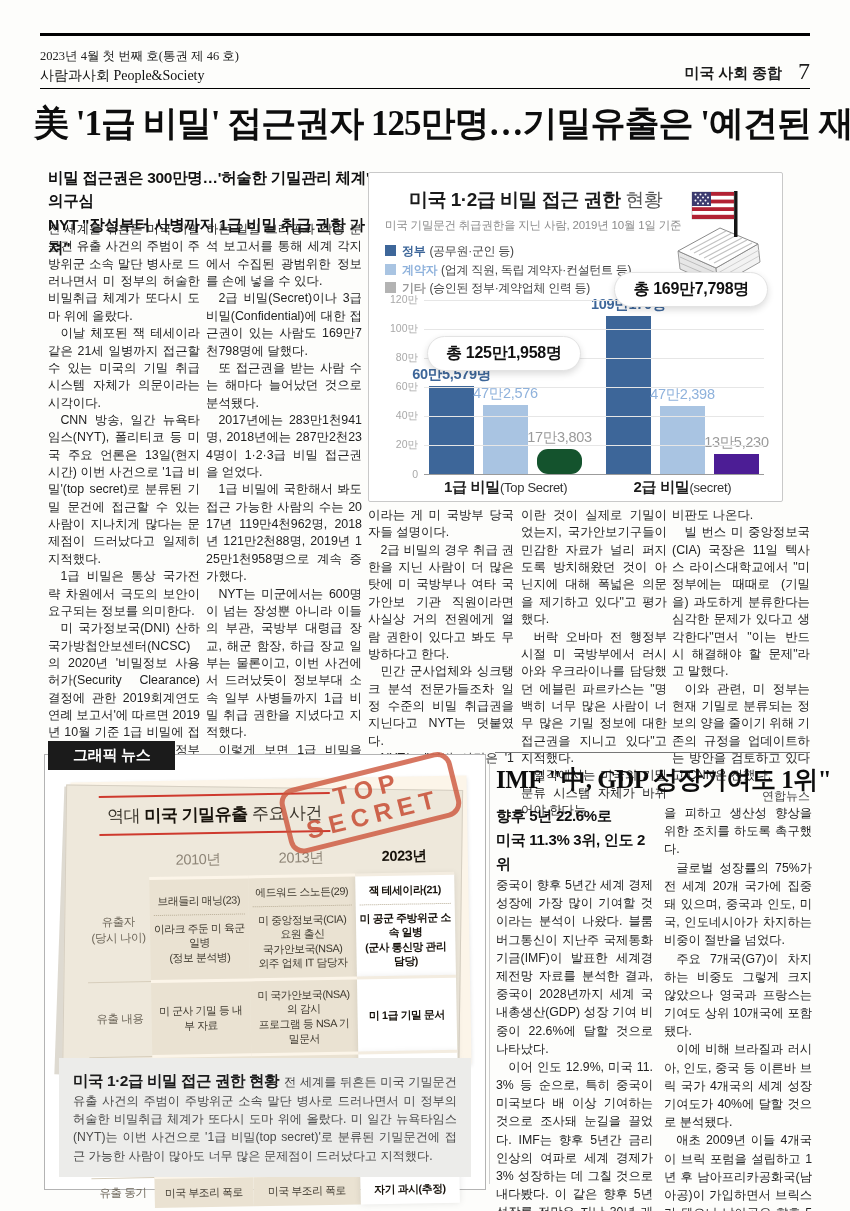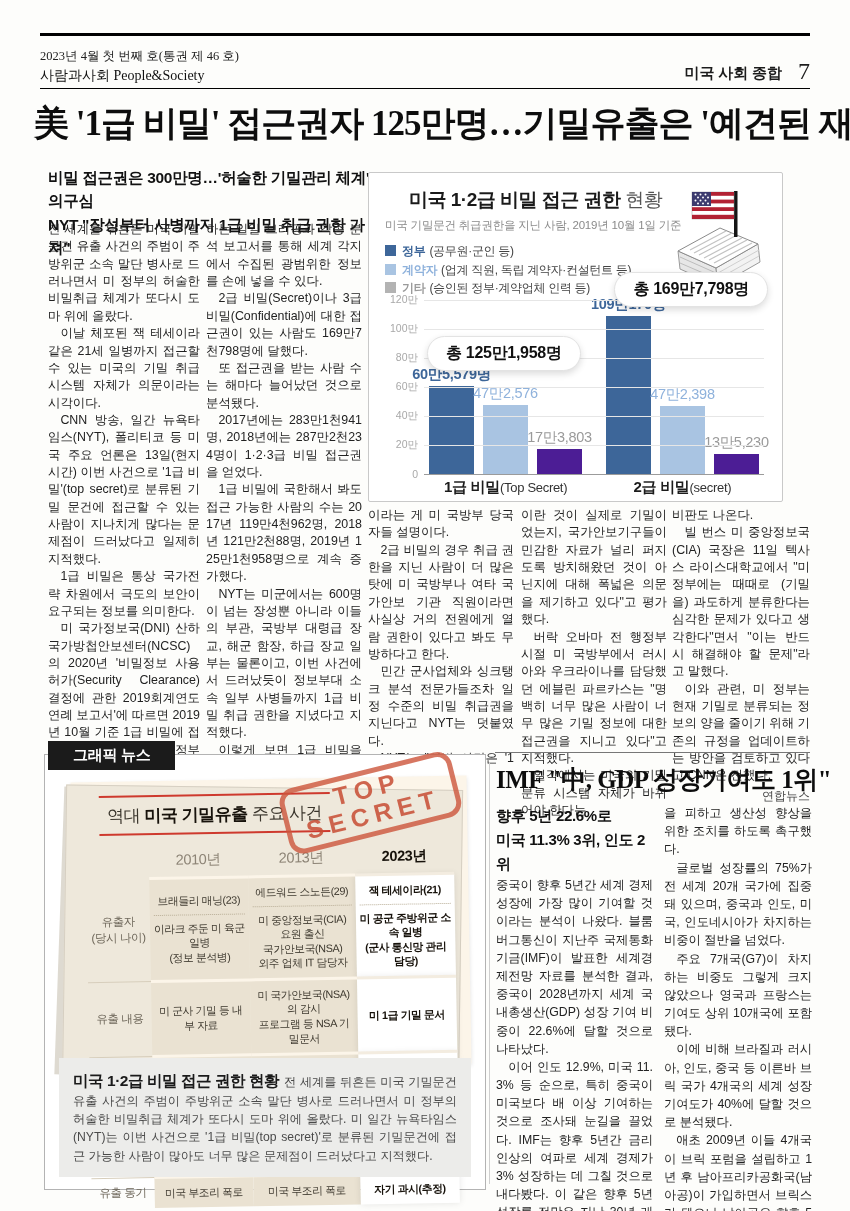--- a/index.html
+++ b/index.html
@@ -262,21 +262,21 @@
     <div class="total-badge badge2">총 169만7,798명</div>
 
     <div class="plot">
       <div class="bar-group bg1">
           <div class="bar s0" style="height: 50.4649%; background: rgb(61, 102, 153);">
             <div class="bar-label s0" style="color: rgb(61, 102, 153);">60만5,579명</div>
           </div>
           <div class="bar s1" style="height: 39.3813%; background: rgb(169, 196, 226);">
             <div class="bar-label s1" style="color: rgb(143, 178, 220);">47만2,576</div>
           </div>
-          <div class="bar s2" style="height: 14.4836%; background: #4c1d95;">
+          <div class="bar s2" style="height: 14.4836%; background: #14532d; border-radius: 11px;">
             <div class="bar-label s2" style="color: rgb(154, 154, 154);">17만3,803</div>
           </div>
         </div>
       <div class="bar-group bg2">
           <div class="bar s0" style="height: 90.8475%; background: rgb(61, 102, 153);">
             <div class="bar-label s0" style="color: rgb(61, 102, 153);">109만170명</div>
           </div>
           <div class="bar s1" style="height: 39.3665%; background: rgb(169, 196, 226);">
             <div class="bar-label s1" style="color: rgb(143, 178, 220);">47만2,398</div>
           </div>

